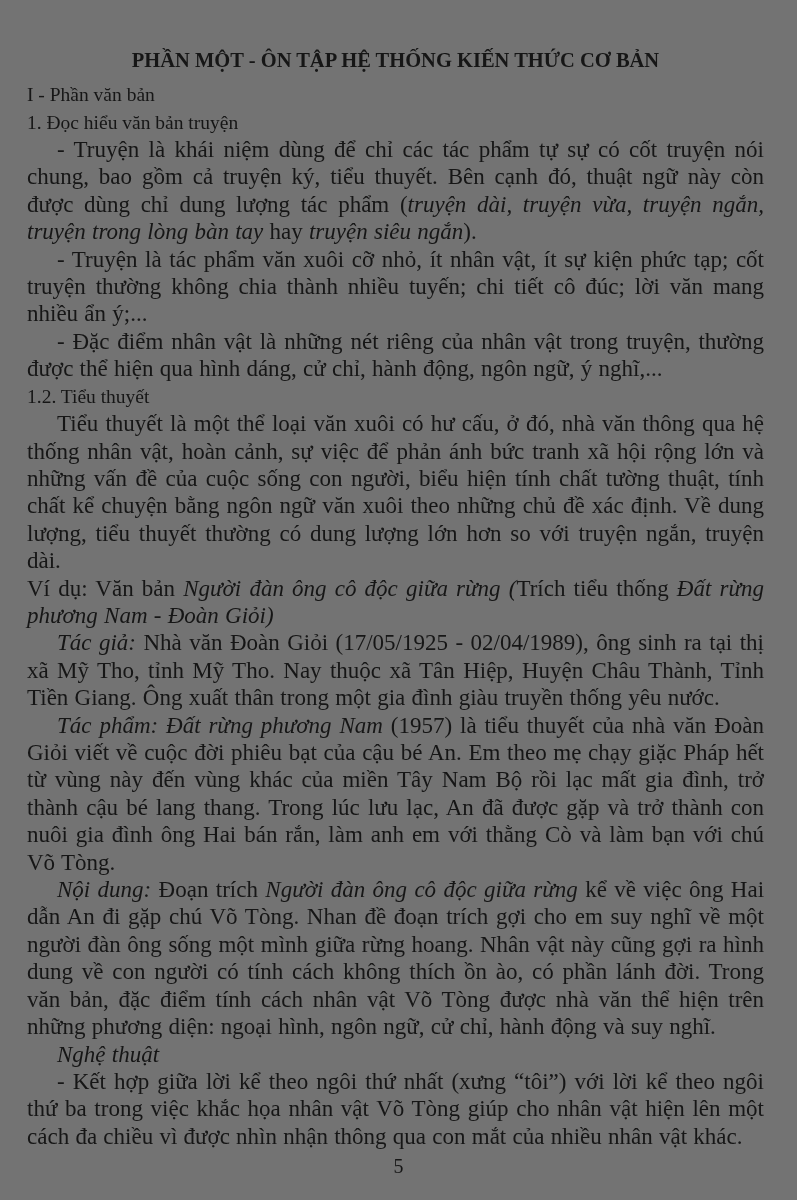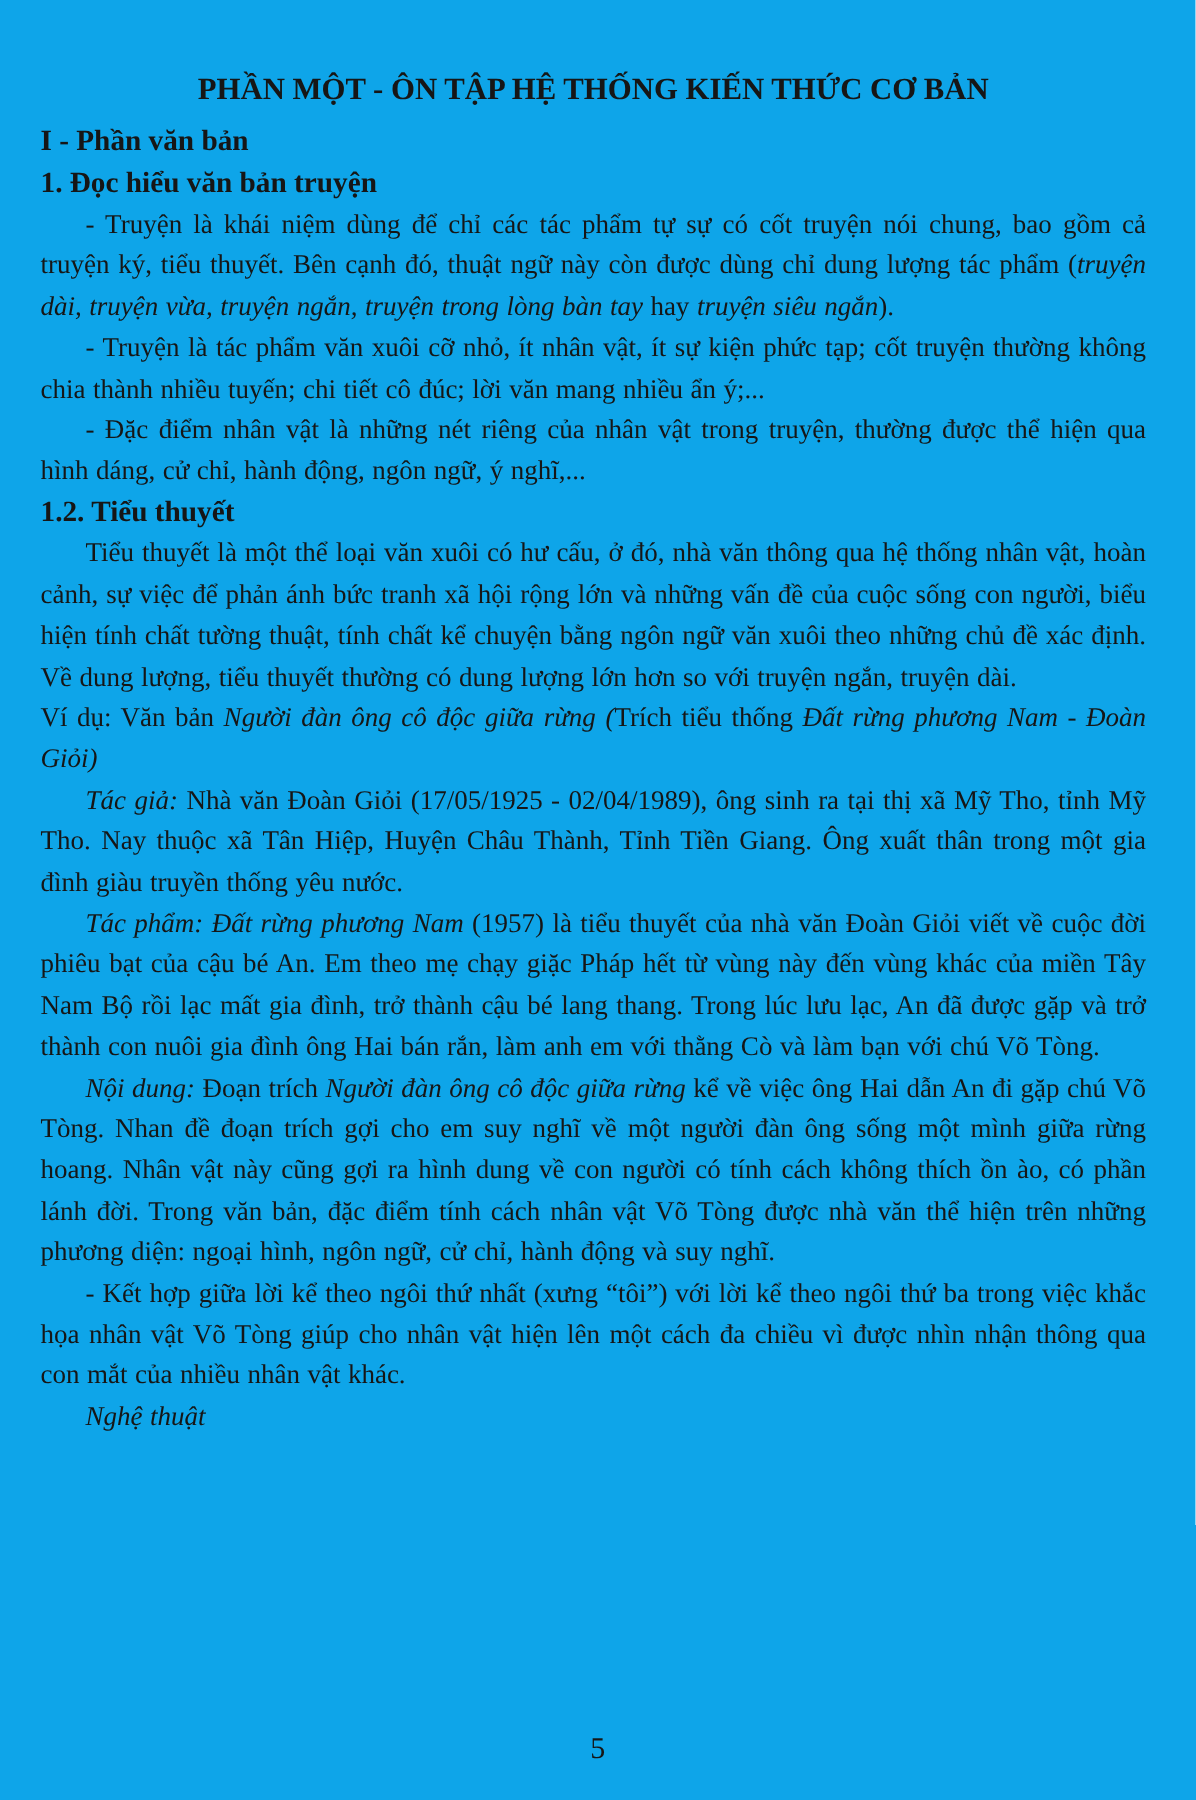--- a/index.html
+++ b/index.html
@@ -1,42 +1,42 @@
 <!DOCTYPE html>
 <html><head>
 <meta charset="utf-8">
 <style>
   html, body { margin: 0; padding: 0; background: #ffffff; }
   .page {
     position: relative;
     width: 797px;
     height: 1200px;
     box-sizing: border-box;
-    background: #0ea5e9;
+    background: #737373;
     color: #161616;
     font-family: "Liberation Serif", "DejaVu Serif", serif;
     padding: 46px 33px 0 27px;
     overflow: hidden;
   }
   .title {
     font-size: 20.5px;
     line-height: 28px;
     font-weight: bold;
     text-align: center;
     margin: 0 0 7px 0;
   }
   .heading {
     font-size: 19.5px;
     line-height: 27.5px;
-    font-weight: bold;
+    font-weight: normal;
     margin: 0;
     text-align: left;
   }
   .para {
-    font-size: 18px;
+    font-size: 23px;
     line-height: 27.4px;
     margin: 0;
     text-align: justify;
     word-spacing: 0.5px;
   }
   .indent { text-indent: 30px; }
   .b { font-weight: normal; }
   .i { font-style: italic; }
   .footer {
     position: absolute;
@@ -63,17 +63,17 @@
 
   <h2 class="heading">1.2. Tiểu thuyết</h2>
   <p class="para indent"><span>Tiểu thuyết là một thể loại văn xuôi có hư cấu, ở đó, nhà văn thông qua hệ thống nhân vật, hoàn cảnh, sự việc để phản ánh bức tranh xã hội rộng lớn và những vấn đề của cuộc sống con người, biểu hiện tính chất tường thuật, tính chất kể chuyện bằng ngôn ngữ văn xuôi theo những chủ đề xác định. Về dung lượng, tiểu thuyết thường có dung lượng lớn hơn so với truyện ngắn, truyện dài.</span></p>
 
   <p class="para"><span class="b">Ví dụ: Văn bản </span><span class="b i">Người đàn ông cô độc giữa rừng (</span><span class="b">Trích tiểu thống </span><span class="b i">Đất rừng phương Nam - Đoàn Giỏi)</span></p>
 
   <p class="para indent"><span class="b i">Tác giả: </span><span>Nhà văn Đoàn Giỏi (17/05/1925 - 02/04/1989), ông sinh ra tại thị xã Mỹ Tho, tỉnh Mỹ Tho. Nay thuộc xã Tân Hiệp, Huyện Châu Thành, Tỉnh Tiền Giang. Ông xuất thân trong một gia đình giàu truyền thống yêu nước.</span></p>
   <p class="para indent"><span class="b i">Tác phẩm: </span><span class="i">Đất rừng phương Nam </span><span>(1957) là tiểu thuyết của nhà văn Đoàn Giỏi viết về cuộc đời phiêu bạt của cậu bé An. Em theo mẹ chạy giặc Pháp hết từ vùng này đến vùng khác của miền Tây Nam Bộ rồi lạc mất gia đình, trở thành cậu bé lang thang. Trong lúc lưu lạc, An đã được gặp và trở thành con nuôi gia đình ông Hai bán rắn, làm anh em với thằng Cò và làm bạn với chú Võ Tòng.</span></p>
   <p class="para indent"><span class="b i">Nội dung: </span><span>Đoạn trích </span><span class="i">Người đàn ông cô độc giữa rừng </span><span>kể về việc ông Hai dẫn An đi gặp chú Võ Tòng. Nhan đề đoạn trích gợi cho em suy nghĩ về một người đàn ông sống một mình giữa rừng hoang. Nhân vật này cũng gợi ra hình dung về con người có tính cách không thích ồn ào, có phần lánh đời. Trong văn bản, đặc điểm tính cách nhân vật Võ Tòng được nhà văn thể hiện trên những phương diện: ngoại hình, ngôn ngữ, cử chỉ, hành động và suy nghĩ.</span></p>
 
+  <p class="para indent"><span class="b i">Nghệ thuật</span></p>
   <p class="para indent"><span>- Kết hợp giữa lời kể theo ngôi thứ nhất (xưng “tôi”) với lời kể theo ngôi thứ ba trong việc khắc họa nhân vật Võ Tòng giúp cho nhân vật hiện lên một cách đa chiều vì được nhìn nhận thông qua con mắt của nhiều nhân vật khác.</span></p>
-  <p class="para indent"><span class="b i">Nghệ thuật</span></p>
 
   <div class="footer">5</div>
 </div>
 
 </body></html>

